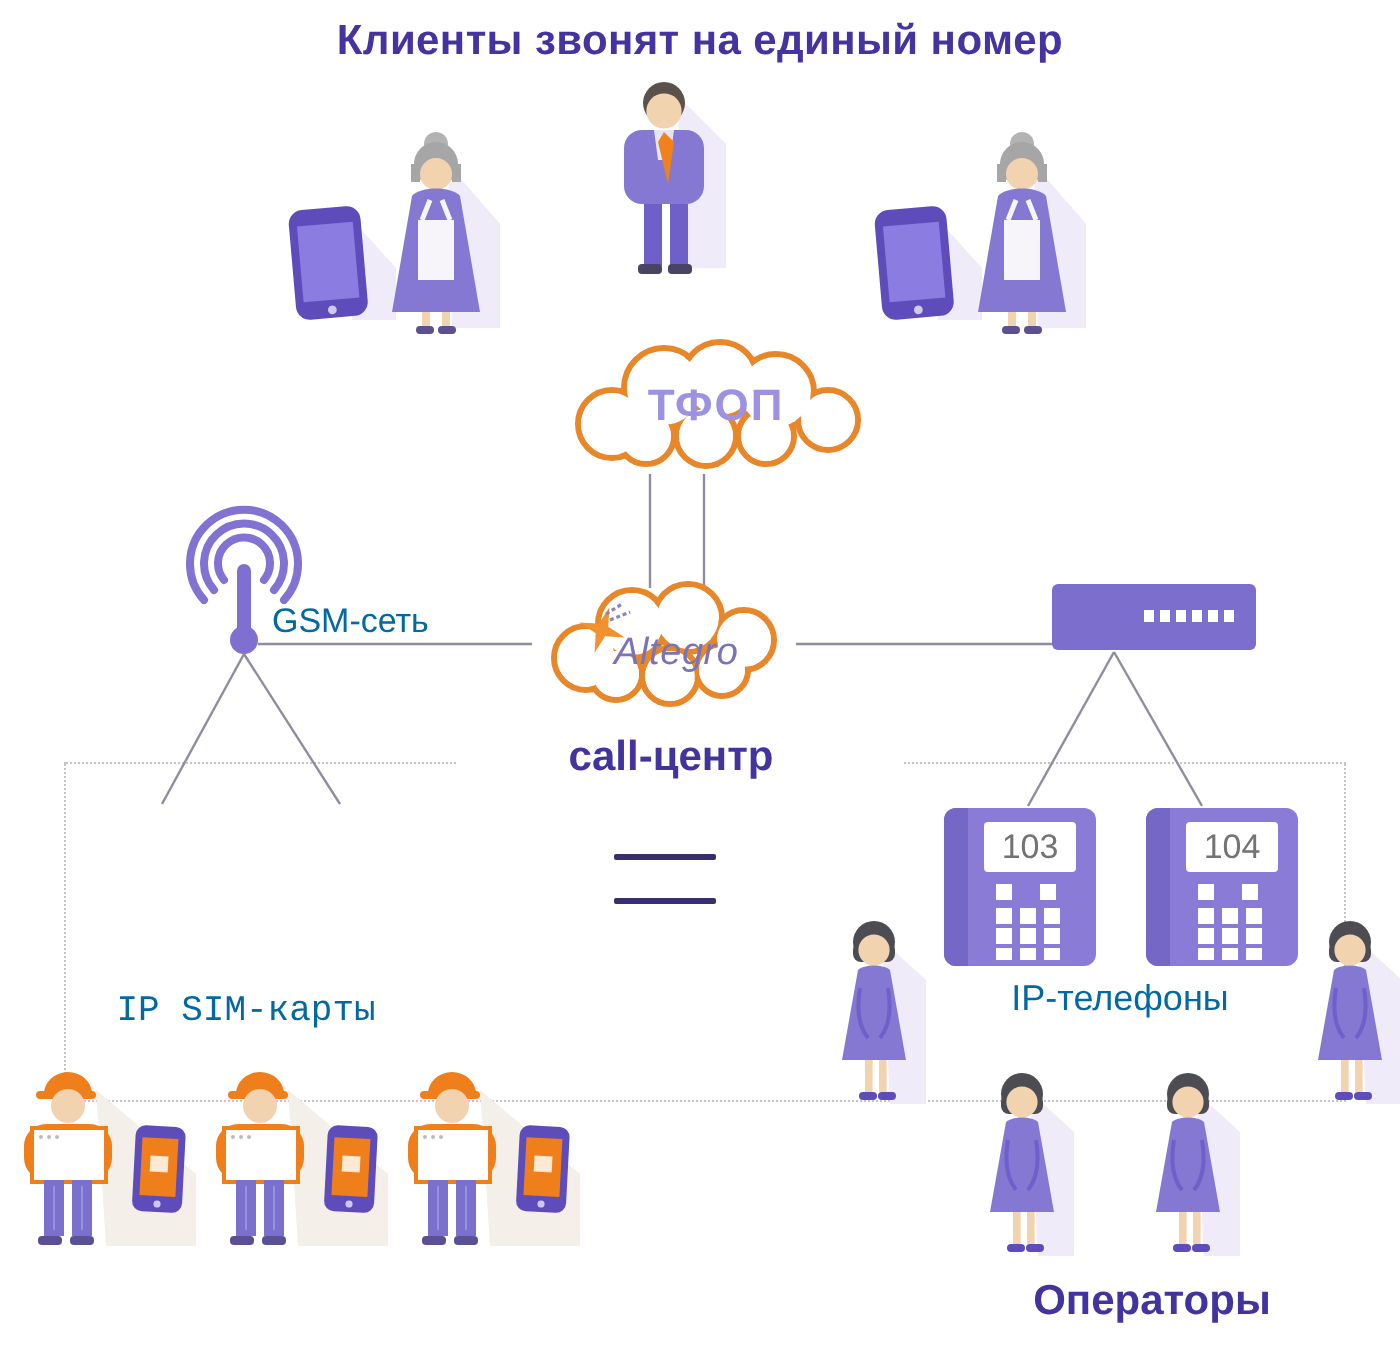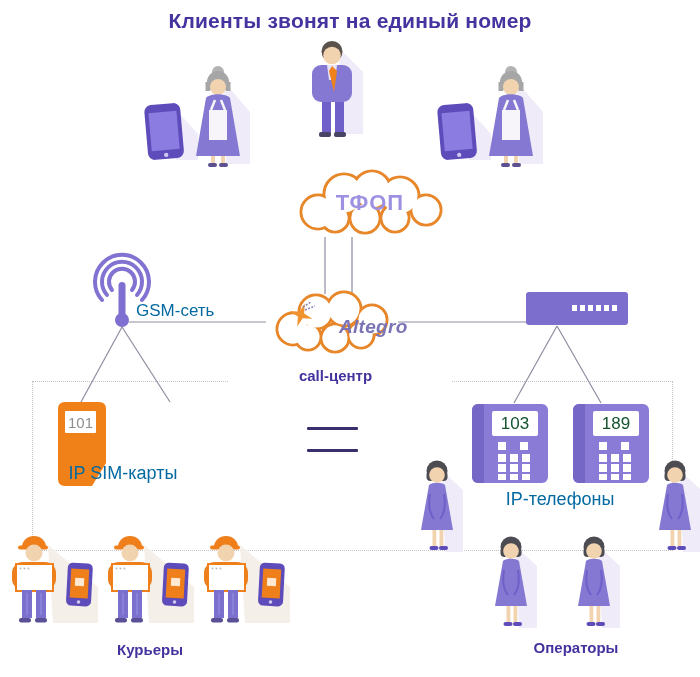--- a/index.html
+++ b/index.html
@@ -5,28 +5,28 @@
   html,body{margin:0;padding:0;background:#fff;}
   #canvas{
     position:relative;width:700px;height:677px;background:#ffffff;overflow:hidden;
     font-family:"Liberation Sans","DejaVu Sans",sans-serif;
   }
   .abs{position:absolute;}
   .title{
     left:0;top:9px;width:700px;text-align:center;
     font-size:21px;font-weight:700;color:#45349f;letter-spacing:.2px;
   }
-  .caption-purple{font-size:15px;font-weight:700;color:#43339f;text-align:center;}
+  .caption-purple{font-size:21px;font-weight:700;color:#43339f;text-align:center;}
   .label-dark{font-size:18px;color:#0369a1;text-align:center;}
   .cloud-text{
     left:0;top:24px;width:100%;text-align:center;
     font-size:22px;font-weight:700;color:#9d92e2;letter-spacing:1px;
   }
   .altegro-text{
-    font-size:19px;font-weight:700;font-style:italic;color:#7a74b6;letter-spacing:.3px;margin-left:32px;
+    font-size:19px;font-weight:400;font-style:italic;color:#7a74b6;letter-spacing:.3px;
   }
   .dot-h{border-top:1px dotted #c3c3c9;height:0;}
   .dot-v{border-left:1px dotted #c3c3c9;width:0;}
   .router{
     background:#7c6ecd;border-radius:3px;
   }
   .router .port{position:absolute;top:13px;width:5px;height:6px;background:#fff;}
   .sim{width:48px;height:84px;}
   .sim-label{
     position:absolute;left:7px;top:9px;width:31px;height:22px;background:#fff;
@@ -36,21 +36,21 @@
   .phone-body{
     width:76px;height:79px;background:#8a7cd6;border-radius:6px;position:absolute;
   }
   .phone-stripe{
     position:absolute;left:0;top:0;width:12px;height:79px;background:#7567c5;
     border-radius:6px 0 0 6px;
   }
   .phone-display{
     position:absolute;left:20px;top:7px;width:46px;height:25px;background:#fff;
     border-radius:2px;display:flex;align-items:center;justify-content:center;
-    font-size:17px;color:#14532d;
+    font-size:17px;color:#737373;
   }
   .phone-key{position:absolute;width:8px;height:8px;background:#fff;}
   .equals-bar{width:51px;height:3px;background:#38306e;border-radius:1px;}
 </style>
 </head>
 <body>
 
 <div id="canvas">
 
   <div class="abs dot-h" style="left:32px;top:381px;width:196px;"></div>
@@ -124,21 +124,21 @@
     <circle cx="80" cy="27" r="8" fill="#f2d3b0"></circle>
     <path d="M68,38 C72,33 88,33 92,38 L102,96 L58,96 Z" fill="#8478d2"></path>
     <path d="M73,50 L77,40 M87,50 L83,40" stroke="#f7f5fa" stroke-width="2.5"></path>
     <rect x="71" y="50" width="18" height="30" fill="#f7f5fa"></rect>
     <rect x="73" y="96" width="4" height="7" fill="#f2d3b0"></rect>
     <rect x="83" y="96" width="4" height="7" fill="#f2d3b0"></rect>
     <rect x="70" y="103" width="9" height="4" rx="2" fill="#5d5090"></rect>
     <rect x="81" y="103" width="9" height="4" rx="2" fill="#5d5090"></rect>
   </svg>
 
-  <div class="abs" style="left:280px;top:166px;width:180px;height:74px;">
+  <div class="abs" style="left:268px;top:166px;width:180px;height:74px;">
     <svg width="180" height="74" viewBox="0 0 180 74" style="position:absolute;left:0;top:0;">
       <g fill="#ffffff" stroke="#e8872a" stroke-width="3">
         <circle cx="38" cy="46" r="17"></circle>
           <circle cx="64" cy="28" r="20"></circle>
         <circle cx="92" cy="24" r="19"></circle>
           <circle cx="120" cy="30" r="19"></circle>
         <circle cx="146" cy="44" r="15"></circle>
           <circle cx="55" cy="52" r="14"></circle>
         <circle cx="85" cy="52" r="15"></circle>
           <circle cx="115" cy="52" r="14"></circle>
@@ -199,27 +199,21 @@
 
   <div class="abs router" style="left:526px;top:292px;width:102px;height:33px;">
     <div class="port" style="left:46px;"></div>
     <div class="port" style="left:54px;"></div>
     <div class="port" style="left:62px;"></div>
     <div class="port" style="left:70px;"></div>
     <div class="port" style="left:78px;"></div>
     <div class="port" style="left:86px;"></div>
   </div>
 
-  <div class="abs sim" style="left:58px;top:402px;">
-    <svg width="48" height="84" viewBox="0 0 48 84" style="position:absolute;left:0;top:0;">
-      <path d="M7,0 H41 Q48,0 48,7 V61 L34,84 H7 Q0,84 0,77 V7 Q0,0 7,0 Z" fill="#f08018"></path>
-    </svg>
-    <div class="sim-label">101</div>
-  </div>
-  <div class="abs label-dark" style="left:33px;top:463px;width:180px;">IP SIM-карты</div>
+  <div class="abs label-dark" style="left:33px;top:496px;width:180px;font-family:Liberation Mono, monospace;">IP SIM-карты</div>
 
   <div>
     <div class="abs equals-bar" style="left:307px;top:427px;"></div>
     <div class="abs equals-bar" style="left:307px;top:449px;"></div>
   </div>
 
   <div class="abs phone-body" style="left:472px;top:404px;">
     <div class="phone-stripe"></div>
     <div class="phone-display">103</div>
     <div class="phone-key" style="left:26px;top:38px;"></div>
@@ -229,21 +223,21 @@
       <div class="phone-key" style="left:50px;top:50px;"></div>
     <div class="phone-key" style="left:26px;top:60px;"></div>
       <div class="phone-key" style="left:38px;top:60px;"></div>
       <div class="phone-key" style="left:50px;top:60px;"></div>
     <div class="phone-key" style="left:26px;top:70px;height:6px;"></div>
       <div class="phone-key" style="left:38px;top:70px;height:6px;"></div>
       <div class="phone-key" style="left:50px;top:70px;height:6px;"></div>
   </div>
   <div class="abs phone-body" style="left:573px;top:404px;">
     <div class="phone-stripe"></div>
-    <div class="phone-display">189</div>
+    <div class="phone-display">104</div>
     <div class="phone-key" style="left:26px;top:38px;"></div>
     <div class="phone-key" style="left:48px;top:38px;"></div>
     <div class="phone-key" style="left:26px;top:50px;"></div>
       <div class="phone-key" style="left:38px;top:50px;"></div>
       <div class="phone-key" style="left:50px;top:50px;"></div>
     <div class="phone-key" style="left:26px;top:60px;"></div>
       <div class="phone-key" style="left:38px;top:60px;"></div>
       <div class="phone-key" style="left:50px;top:60px;"></div>
     <div class="phone-key" style="left:26px;top:70px;height:6px;"></div>
       <div class="phone-key" style="left:38px;top:70px;height:6px;"></div>
@@ -310,21 +304,20 @@
     <path d="M24,60 V82 M38,60 V82" stroke="#9a90e0" stroke-width="1"></path>
     <rect x="16" y="85" width="12" height="4.5" rx="2" fill="#5a5096"></rect>
     <rect x="32" y="85" width="12" height="4.5" rx="2" fill="#5a5096"></rect>
     <g transform="rotate(3 76 50)">
       <rect x="64" y="30" width="25" height="43" rx="5" fill="#5d4cba"></rect>
       <rect x="67.5" y="36" width="18" height="29" fill="#ef7f1a"></rect>
       <rect x="72" y="45" width="9" height="8" fill="#ffe9d2"></rect>
       <circle cx="76.5" cy="69" r="1.8" fill="#cfc8f0"></circle>
     </g>
   </svg>
-  <div class="abs caption-purple" style="left:50px;top:641px;width:200px;">Курьеры</div>
 
   <svg class="abs" style="left:409px;top:456px;" width="62" height="102" viewBox="0 0 62 102">
     <polygon points="32,14 54,34 54,96 36,96" fill="#efebf8"></polygon>
     <circle cx="28" cy="15" r="10.5" fill="#4d4c52"></circle>
     <rect x="17.5" y="15" width="21" height="10" rx="4" fill="#4d4c52"></rect>
     <circle cx="28" cy="19" r="7.8" fill="#f2d3b0"></circle>
     <path d="M20,29 C23,26 33,26 36,29 L44,74 L12,74 Z" fill="#8478d2"></path>
     <path d="M21,38 C19,50 21,58 25,63 M35,38 C37,50 35,58 31,63" stroke="#6e60c8" stroke-width="2" fill="none"></path>
     <rect x="23.5" y="74" width="3.8" height="16" fill="#f2d3b0"></rect>
     <rect x="30.5" y="74" width="3.8" height="16" fill="#f2d3b0"></rect>

